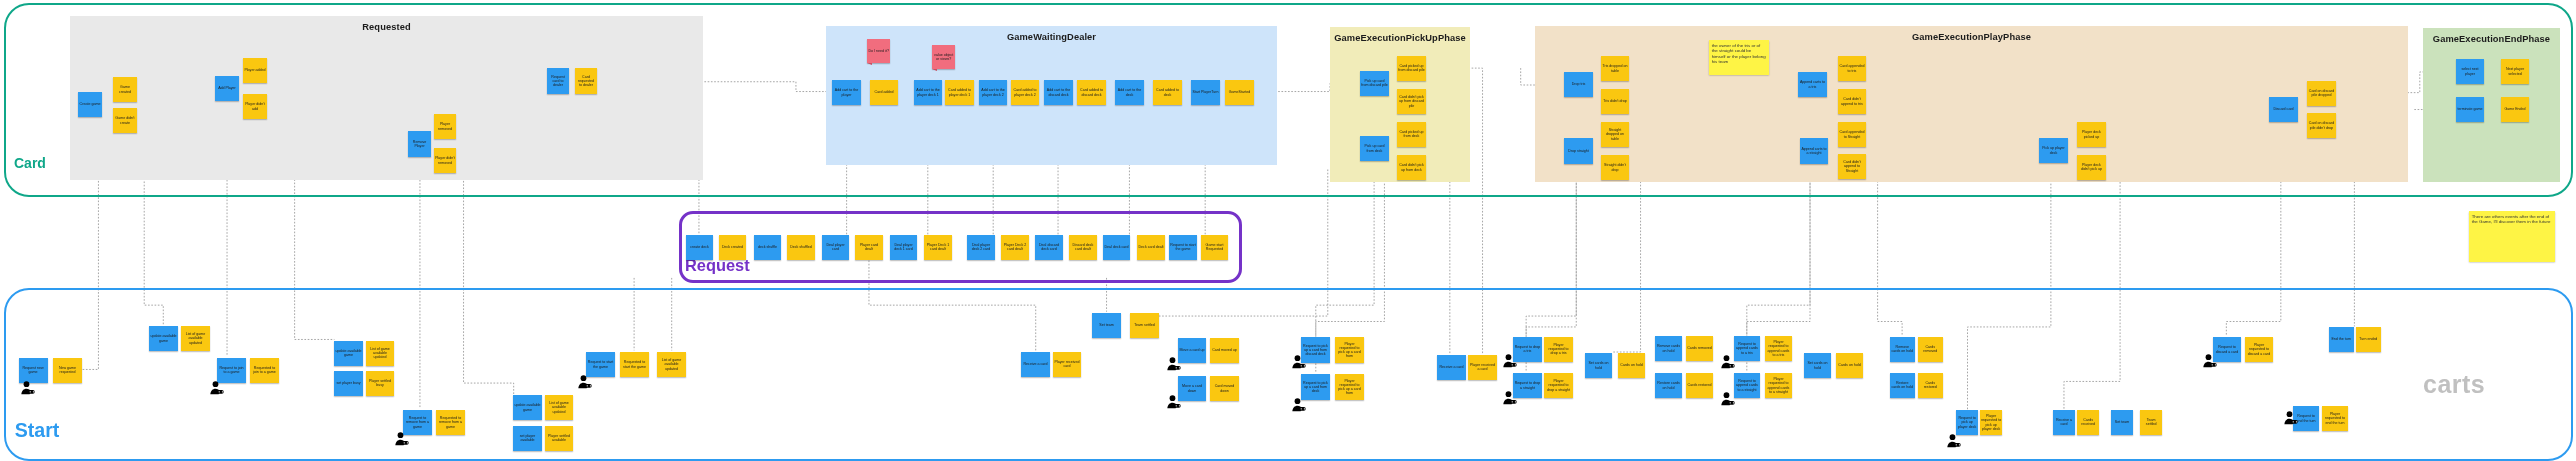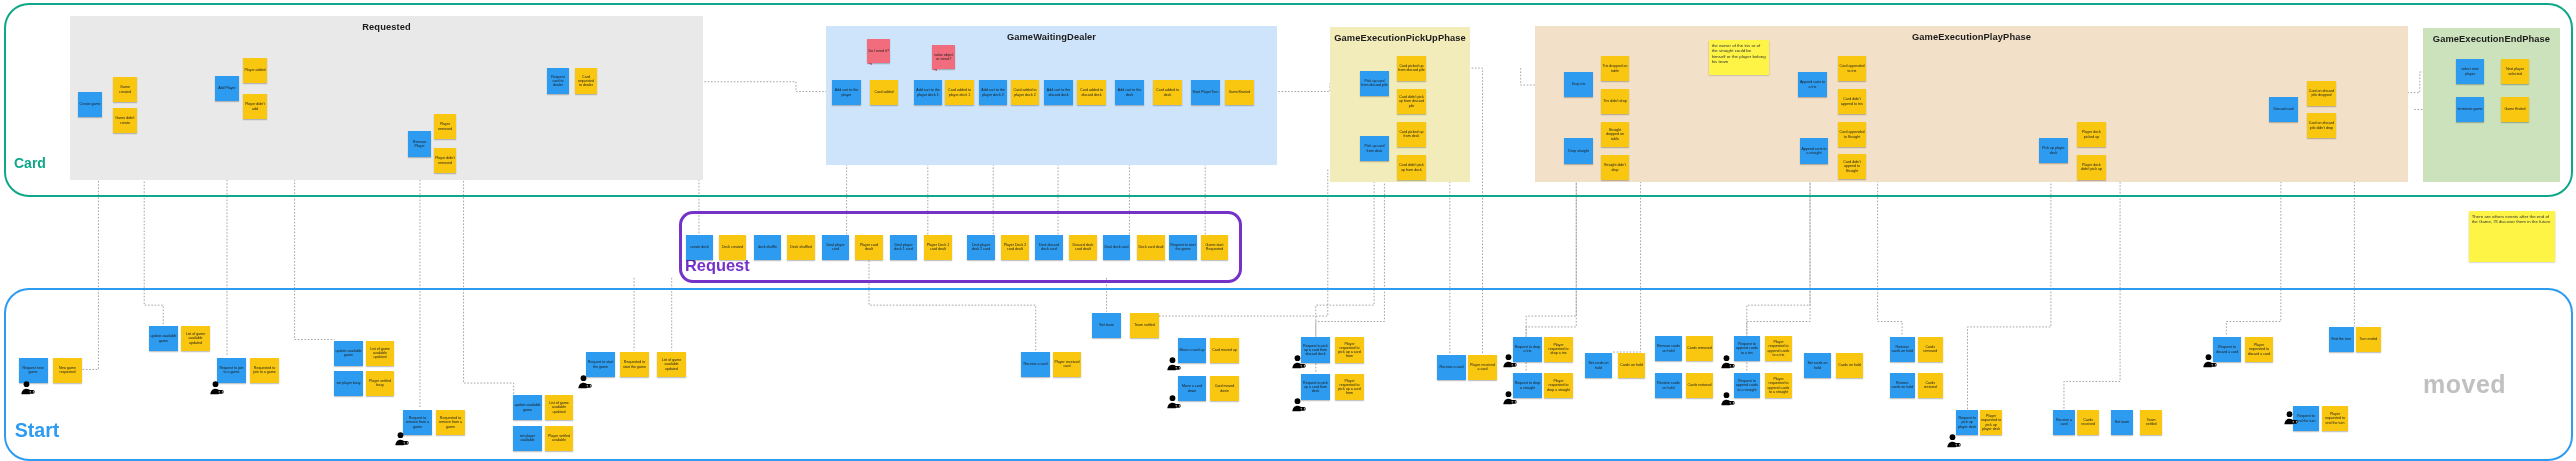--- a/index.html
+++ b/index.html
@@ -365,15 +365,15 @@
           <g fill="#000">
             <circle cx="9.5" cy="6.2" r="4.2"></circle>
             <path d="M2 21c.3-5.2 3.4-8.2 7.5-8.2 3 0 5.5 1.6 6.8 4.4l-2.2 3.8z"></path>
             <rect x="12.5" y="14.5" width="9" height="5.6" rx="2.6"></rect>
             <circle cx="15" cy="17.3" r="1" fill="#fff"></circle>
             <circle cx="19.8" cy="17.3" r="1" fill="#fff"></circle>
           </g>
         </svg></div>
     </div>
 
-  <span class="watermark" style="left: 2423px; top: 370px;">moved</span>
+  <span class="watermark" style="left: 2423px; top: 370px;">carts</span>
 </div>
 
 
 </body></html>

